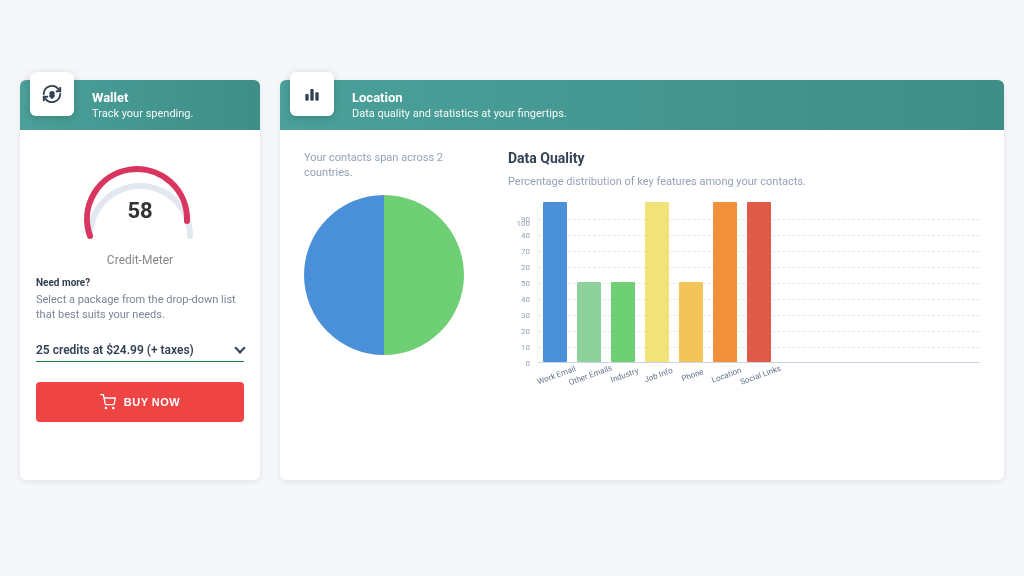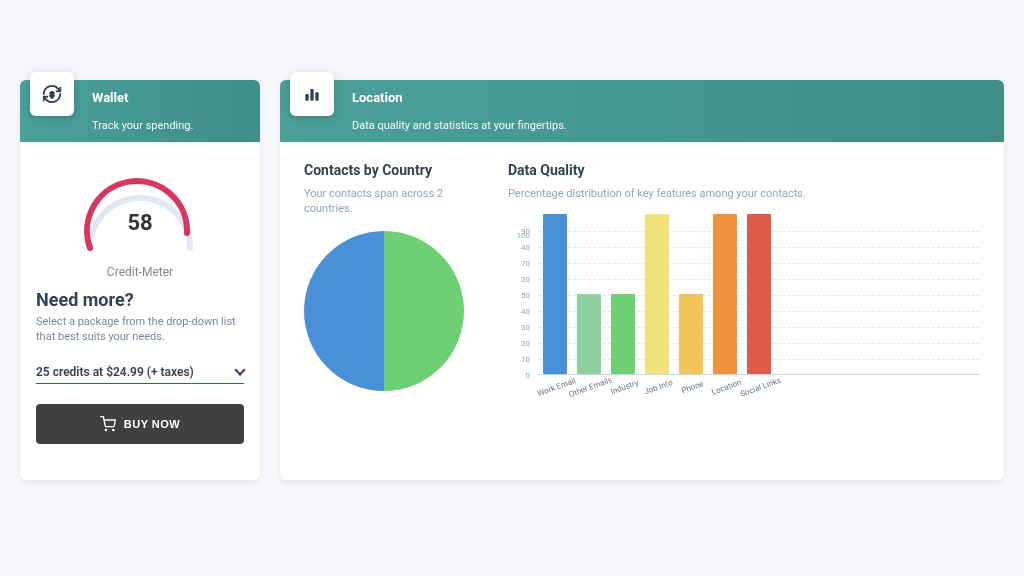--- a/index.html
+++ b/index.html
@@ -32,21 +32,21 @@
       color: #fff;
       padding: 10px 16px 10px 72px;
       min-height: 46px;
       position: relative;
       border-radius: 6px 6px 0 0;
     }
 
     .card-header h2 {
       font-size: 13px;
       font-weight: 700;
-      margin-bottom: 14px;
+      margin-bottom: 2px;
     }
     .card-header p {
       font-size: 11px;
       font-weight: 400;
       opacity: 0.95;
     }
 
     .icon-badge {
       position: absolute;
       top: -8px;
@@ -85,21 +85,21 @@
     .gauge-label {
       font-size: 12px;
       color: #888;
       margin-top: 30px;
     }
 
     .need-more {
       margin-top: 10px;
     }
     .need-more h3 {
-      font-size: 18px;
+      font-size: 10px;
       font-weight: 700;
       color: #334155;
       margin-bottom: 4px;
     }
     .need-more p {
       font-size: 11px;
       color: #7a8699;
       line-height: 1.4;
     }
 
@@ -111,21 +111,21 @@
       font-size: 12px;
       font-weight: 600;
       color: #334155;
       cursor: pointer;
       padding: 4px 0;
       border-bottom: 1px solid #15803d;
     }
 
     .buy-btn {
       margin-top: 20px;
-      background: #404040;
+      background: #ef4444;
       color: #fff;
       border: none;
       border-radius: 4px;
       padding: 12px;
       font-size: 11px;
       font-weight: 700;
       letter-spacing: 0.5px;
       cursor: pointer;
       display: flex;
       align-items: center;
@@ -277,21 +277,20 @@
         <rect x="10" y="6" width="4" height="14" rx="1"></rect>
         <rect x="16" y="10" width="4" height="10" rx="1"></rect>
       </svg>
     </div>
     <h2>Location</h2>
     <p>Data quality and statistics at your fingertips.</p>
   </div>
   <div class="telemetry-body">
 
     <div class="tele-col col-country">
-      <h3>Contacts by Country</h3>
       <p class="sub">Your contacts span across 2 countries.</p>
       <svg class="pie" width="160" height="160" viewBox="0 0 100 100">
         <path d="M50 50 L50 0 A50 50 0 0 1 50 100 Z" fill="#6fcf74"></path>
         <path d="M50 50 L50 100 A50 50 0 0 1 50 0 Z" fill="#4a90d9"></path>
       </svg>
     </div>
 
 
     <div class="tele-col col-quality">
       <h3>Data Quality</h3>

